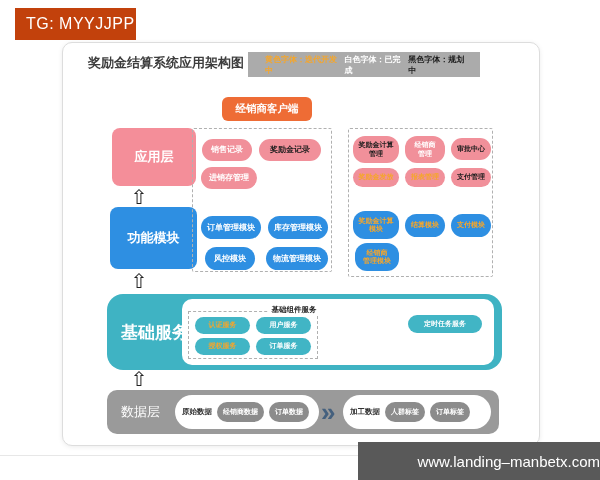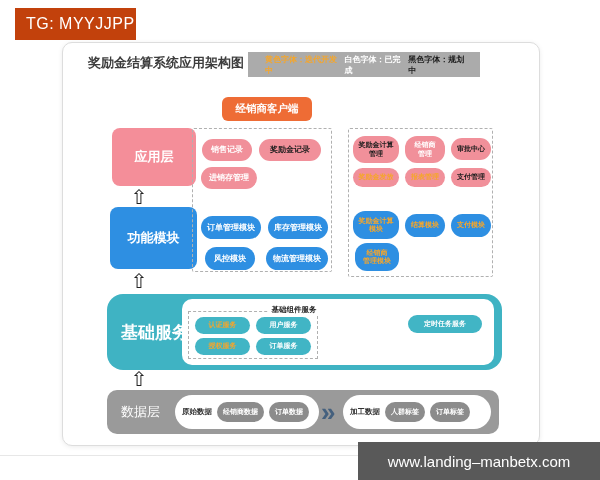--- a/index.html
+++ b/index.html
@@ -1,21 +1,21 @@
 <!DOCTYPE html>
 <html><head>
 <meta charset="utf-8">
 <style>
   html,body{margin:0;padding:0;background:#fff;}
   *{box-sizing:border-box;font-family:"Liberation Sans","DejaVu Sans",sans-serif;}
   #stage{position:relative;width:600px;height:480px;background:#fff;overflow:hidden;}
 
   .banner{position:absolute;background:#c2410c;color:#fff;display:flex;align-items:center;z-index:5;}
   #banner-top{left:15px;top:8px;width:121px;height:32px;font-size:16px;padding-left:11px;letter-spacing:.5px;}
-  #banner-bottom{left:358px;top:442px;width:242px;height:39px;font-size:15px;justify-content:center;background:#595959;}
+  #banner-bottom{left:358px;top:442px;width:242px;height:39px;font-size:15px;justify-content:flex-end;background:#595959;}
   #hairline{position:absolute;left:0;top:455px;width:600px;height:1px;background:#e7e7e7;z-index:1;}
 
   #card{position:absolute;left:62px;top:42px;width:478px;height:404px;background:#fff;border:1px solid #ddd;border-radius:10px;box-shadow:0 1px 5px rgba(0,0,0,.08);z-index:2;}
   .abs{position:absolute;z-index:3;}
 
   #diagram-title{left:88px;top:54px;font-size:13px;font-weight:bold;color:#3d3d3d;}
   #legend{left:248px;top:52px;width:232px;height:25px;background:#ababab;display:flex;align-items:center;justify-content:space-between;padding:0 8px;font-size:8px;font-weight:bold;}
   .lg-yellow{color:#f5a62b;margin-left:9px;} .lg-white{color:#ffffff;} .lg-black{color:#1d1d1d;}
 
   .layer-box{display:flex;align-items:center;justify-content:center;color:#fff;font-size:13px;font-weight:bold;border-radius:8px;text-align:center;}

